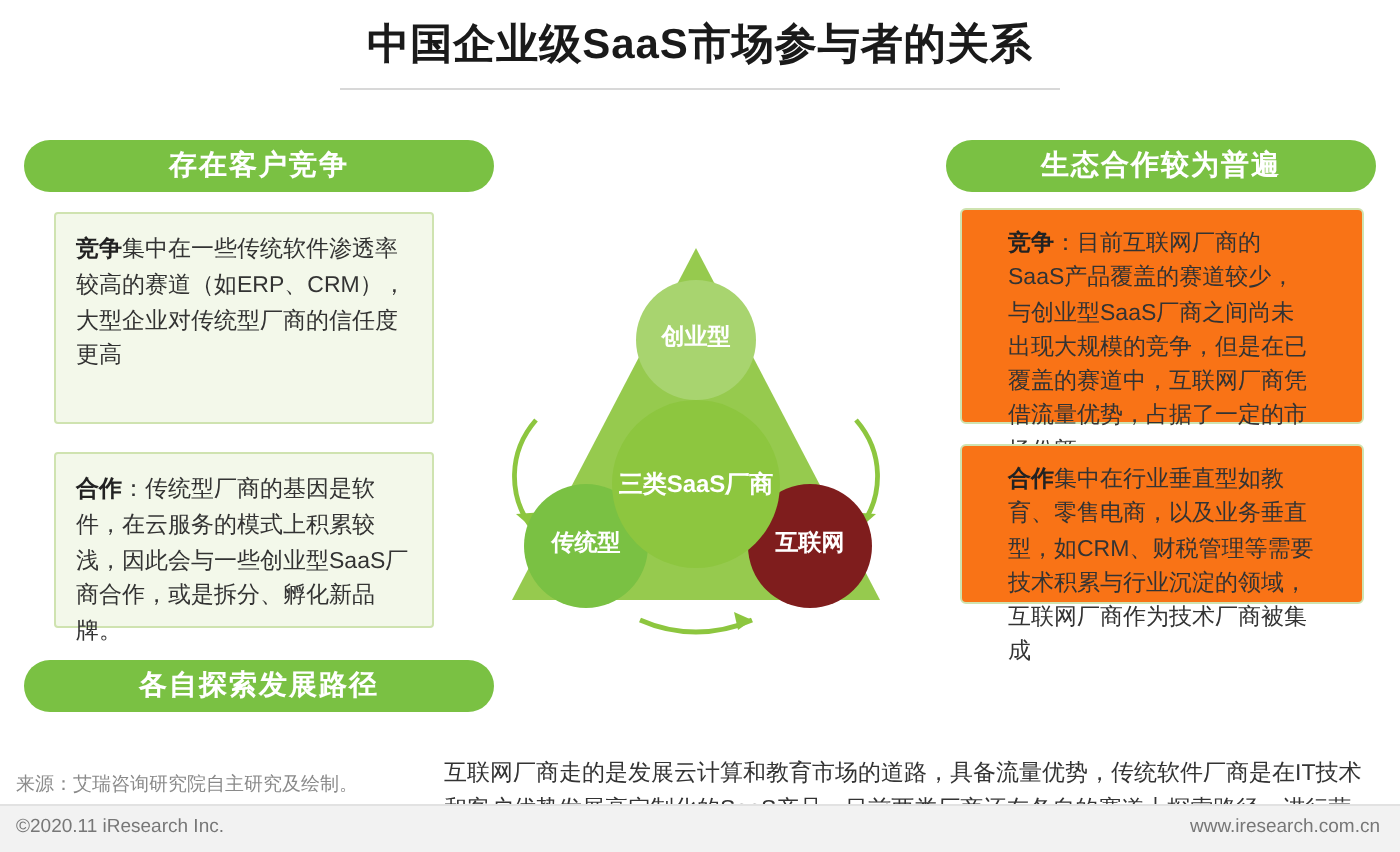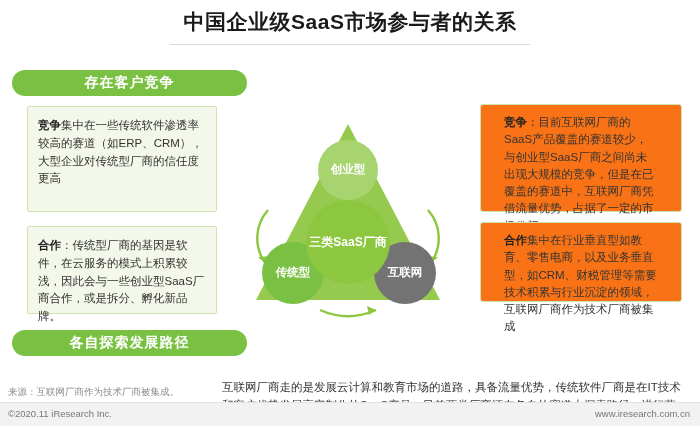--- a/index.html
+++ b/index.html
@@ -83,21 +83,21 @@
   .node.top {
     left:90px; top:22px; width:60px; height:60px;
     background:#a8d46f;
   }
   .node.left {
     left:34px; top:124px; width:62px; height:62px;
     background:#7ac143;
   }
   .node.right {
     left:146px; top:124px; width:62px; height:62px;
-    background:#737373;
+    background:#7f1d1d;
   }
   .node.center {
     left:78px; top:82px; width:84px; height:84px;
     background:#8dc63f;
     font-size:12px;
     z-index:3;
   }
 
   
   .bottom-text {
@@ -139,20 +139,21 @@
   <div class="left-box b1">
     <b class="kw">竞争</b><span>集中在一些传统软件渗透率较高的赛道（如ERP、CRM），大型企业对传统型厂商的信任度更高</span>
   </div>
 
   <div class="left-box b2">
     <b class="kw">合作</b><span>：传统型厂商的基因是软件，在云服务的模式上积累较浅，因此会与一些创业型SaaS厂商合作，或是拆分、孵化新品牌。</span>
   </div>
 
   <div class="left-head bottom">各自探索发展路径</div>
 
+  <div class="right-head">生态合作较为普遍</div>
 
   <div class="right-box r1">
     <b class="kw">竞争</b><span>：目前互联网厂商的SaaS产品覆盖的赛道较少，与创业型SaaS厂商之间尚未出现大规模的竞争，但是在已覆盖的赛道中，互联网厂商凭借流量优势，占据了一定的市场份额。</span>
   </div>
 
   <div class="right-box r2">
     <b class="kw">合作</b><span>集中在行业垂直型如教育、零售电商，以及业务垂直型，如CRM、财税管理等需要技术积累与行业沉淀的领域，互联网厂商作为技术厂商被集成</span>
   </div>
 
   <div class="tri-wrap">
@@ -167,19 +168,19 @@
       <polygon points="148,192 139,188 141,197" fill="#8dc63f"></polygon>
     </svg>
     <div class="node top">创业型</div>
     <div class="node left">传统型</div>
     <div class="node right">互联网</div>
     <div class="node center">三类SaaS厂商</div>
   </div>
 
   <div class="bottom-text">互联网厂商走的是发展云计算和教育市场的道路，具备流量优势，传统软件厂商是在IT技术和客户优势发展高定制化的SaaS产品，目前两类厂商还在各自的赛道上探索路径，进行营试性地合作</div>
 
-  <div class="source">来源：互联网厂商作为技术厂商被集成。</div>
+  <div class="source">来源：艾瑞咨询研究院自主研究及绘制。</div>
   <div class="footer-bar">
     <div class="footer-left">©2020.11 iResearch Inc.</div>
     <div class="footer-right">www.iresearch.com.cn</div>
   </div>
 
 </div>
 
 </body></html>

